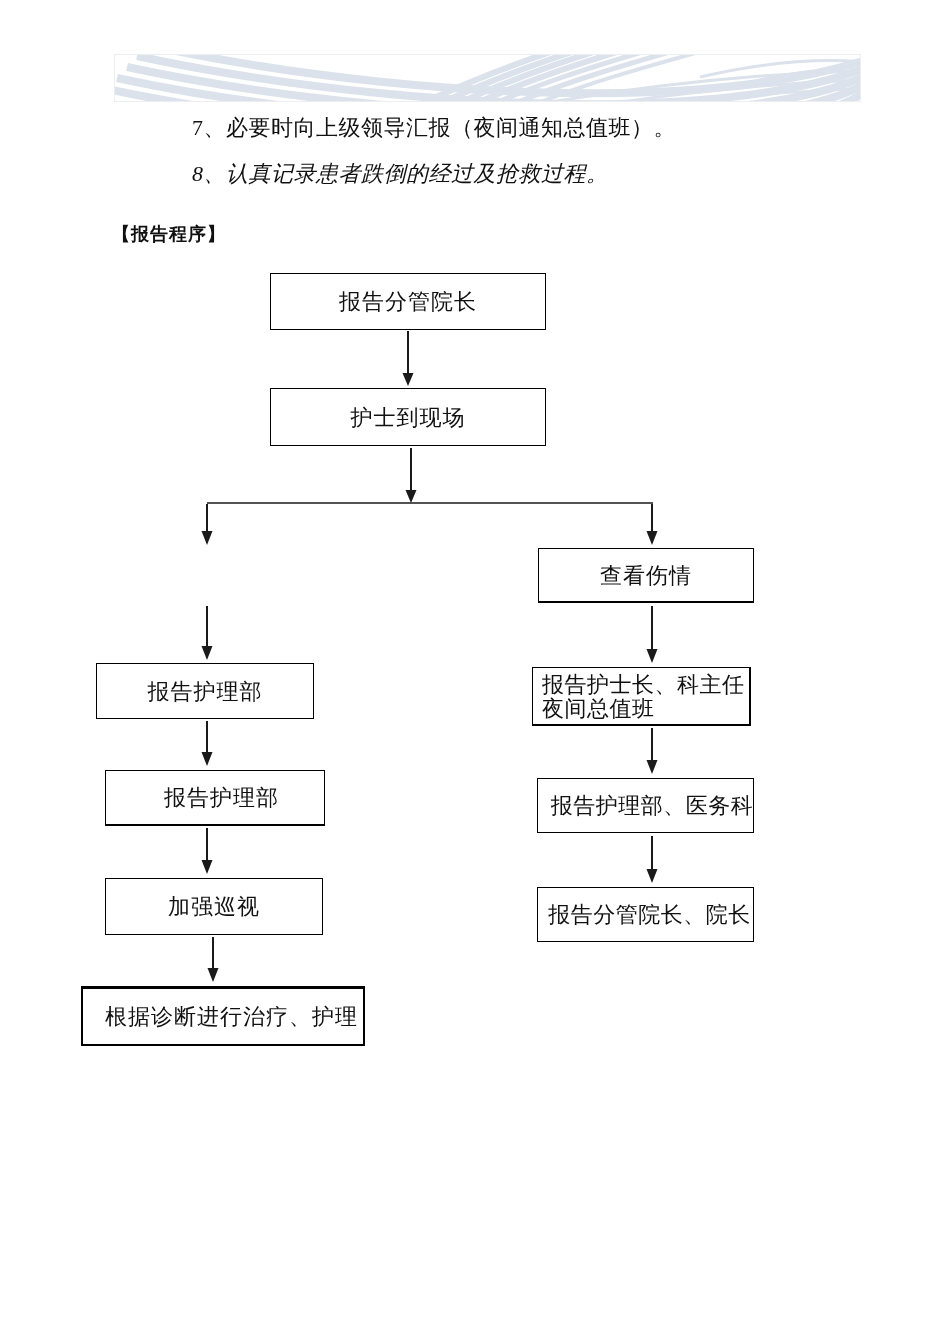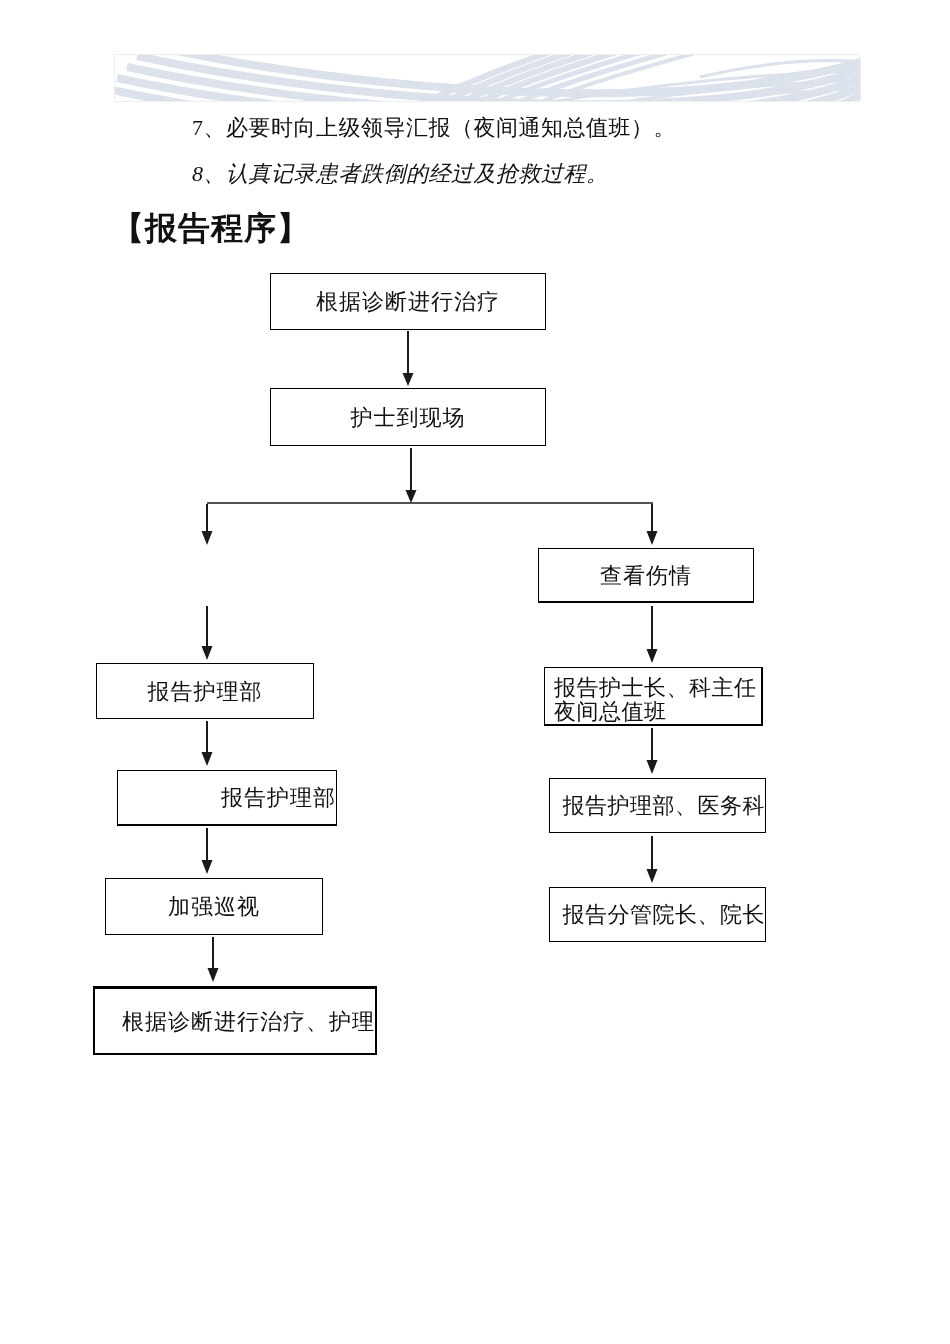--- a/index.html
+++ b/index.html
@@ -38,22 +38,22 @@
     letter-spacing: 0.5px;
     white-space: nowrap;
     margin-left: 40px;
   }
   .para-7 { top: 114px; }
   .para-8 { top: 160px; font-style: italic; }
 
   .section-heading {
     position: absolute;
     left: 112px;
-    top: 207px;
-    font-size: 32px;
+    top: 222px;
+    font-size: 18px;
     font-weight: bold;
     font-family: "Liberation Sans", "DejaVu Sans", sans-serif;
     letter-spacing: 1px;
     white-space: nowrap;
   }
 
   
   .flowchart {
     position: absolute;
     left: 0; top: 0;
@@ -72,33 +72,32 @@
     display: flex;
     align-items: center;
     justify-content: center;
     font-size: 22px;
     line-height: 25px;
     letter-spacing: 1px;
     text-align: center;
     white-space: nowrap;
   }
   .fbox.align-left {
-    justify-content: flex-end;
+    justify-content: center;
     text-align: left;
-    margin-left: 12px;
   }
 
   .b-start  { left:270px; top:273px; width:276px; height:57px; }
   .b-nurse  { left:270px; top:388px; width:276px; height:58px; }
 
   .b-l1 { left:105px; top:547px; width:218px; height:57px; border-bottom-width:2px; }
   .b-l2 { left:96px;  top:663px; width:218px; height:56px; }
   .b-l3 { left:105px; top:770px; width:220px; height:56px; border-bottom-width:2px; padding-left:13px; }
   .b-l4 { left:105px; top:878px; width:218px; height:57px; }
-  .b-l5 { left:81px;  top:986px; width:284px; height:69px; border-width:2px; border-top-width:3px; padding-left:17px; }
+  .b-l5 { left:81px;  top:986px; width:284px; height:60px; border-width:2px; border-top-width:3px; padding-left:17px; }
 
   .b-r1 { left:538px; top:548px; width:216px; height:55px; border-bottom-width:2px; }
   .b-r2 { left:532px; top:667px; width:219px; height:59px; border-right-width:2px; border-bottom-width:2px;
           padding:2px 4px 0 9px; flex-direction:column; align-items:flex-start;
           line-height:24px; letter-spacing:0.5px; }
   .b-r3 { left:537px; top:778px; width:217px; height:55px; padding-left:13px; letter-spacing:0.5px; }
   .b-r4 { left:537px; top:887px; width:217px; height:55px; padding-left:8px; letter-spacing:0.5px; }
 </style>
 </head>
 <body>
@@ -160,21 +159,21 @@
     <polygon points="207.5,968 218.5,968 213,982" fill="#1a1a1a"></polygon>
 
     <line x1="652" y1="606" x2="652" y2="650" stroke="#1a1a1a" stroke-width="2"></line>
     <polygon points="646.5,649 657.5,649 652,663" fill="#1a1a1a"></polygon>
     <line x1="652" y1="728" x2="652" y2="761" stroke="#1a1a1a" stroke-width="2"></line>
     <polygon points="646.5,760 657.5,760 652,774" fill="#1a1a1a"></polygon>
     <line x1="652" y1="836" x2="652" y2="870" stroke="#1a1a1a" stroke-width="2"></line>
     <polygon points="646.5,869 657.5,869 652,883" fill="#1a1a1a"></polygon>
   </svg>
 
-  <div class="fbox b-start">根据诊断进行治疗</div>
+  <div class="fbox b-start">报告分管院长</div>
   <div class="fbox b-nurse">护士到现场</div>
 
   <div class="fbox b-l2">报告护理部</div>
   <div class="fbox b-l3 align-left">报告护理部</div>
   <div class="fbox b-l4">加强巡视</div>
   <div class="fbox b-l5 align-left">根据诊断进行治疗、护理</div>
 
   <div class="fbox b-r1">查看伤情</div>
   <div class="fbox b-r2 align-left">
     <span>报告护士长、科主任</span>

